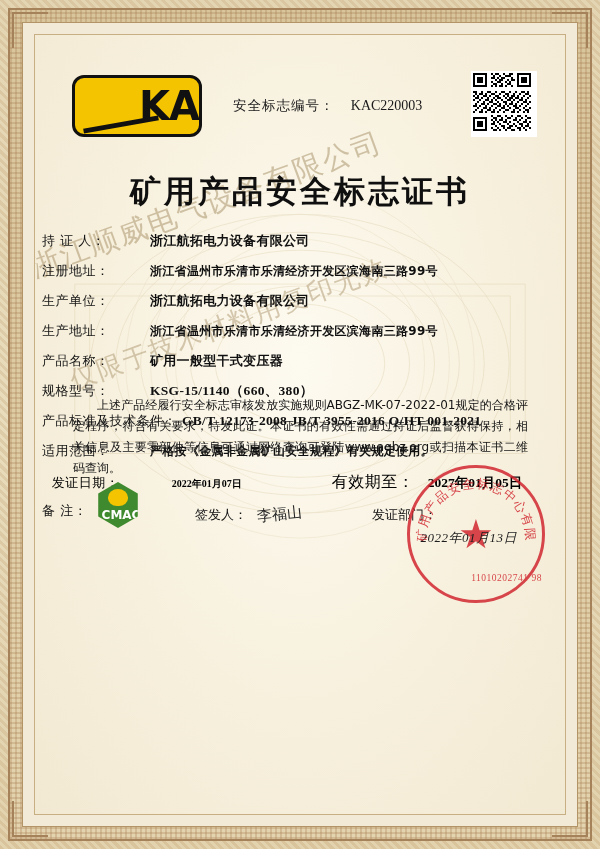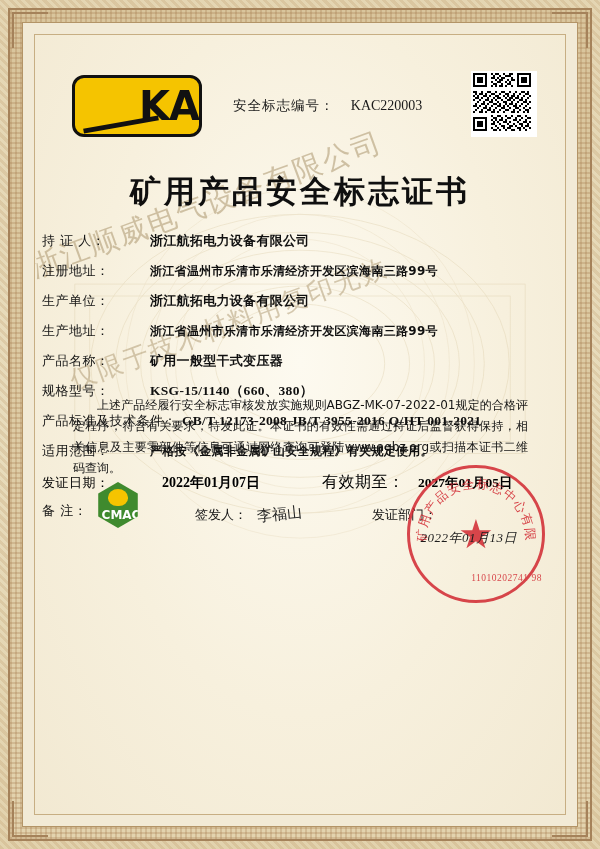--- a/index.html
+++ b/index.html
@@ -197,27 +197,28 @@
     font-family: "Liberation Serif", serif;
     font-weight: bold;
     font-size: 13.5px;
   }
   .row .val.small { font-size: 12px; }
 
   .row-dates {
     display: flex;
     align-items: baseline;
     height: 30px;
+    justify-content: center;
   }
   .row-dates .lab { width: 108px; flex: none; font-size: 13px; font-family: "DejaVu Sans", sans-serif; letter-spacing: 0.5px;}
   .row-dates .dval {
     width: 160px;
     font-family: "Liberation Serif", serif;
     font-weight: bold;
-    font-size: 14px;
+    font-size: 10px;
     text-align: left;
     padding-left: 12px;
   }
   .row-dates .lab2 {
     width: 96px;
     font-size: 16px;
     font-family: "DejaVu Sans", sans-serif;
     letter-spacing: 0.5px;
   }
   .row-dates .dval2 {

